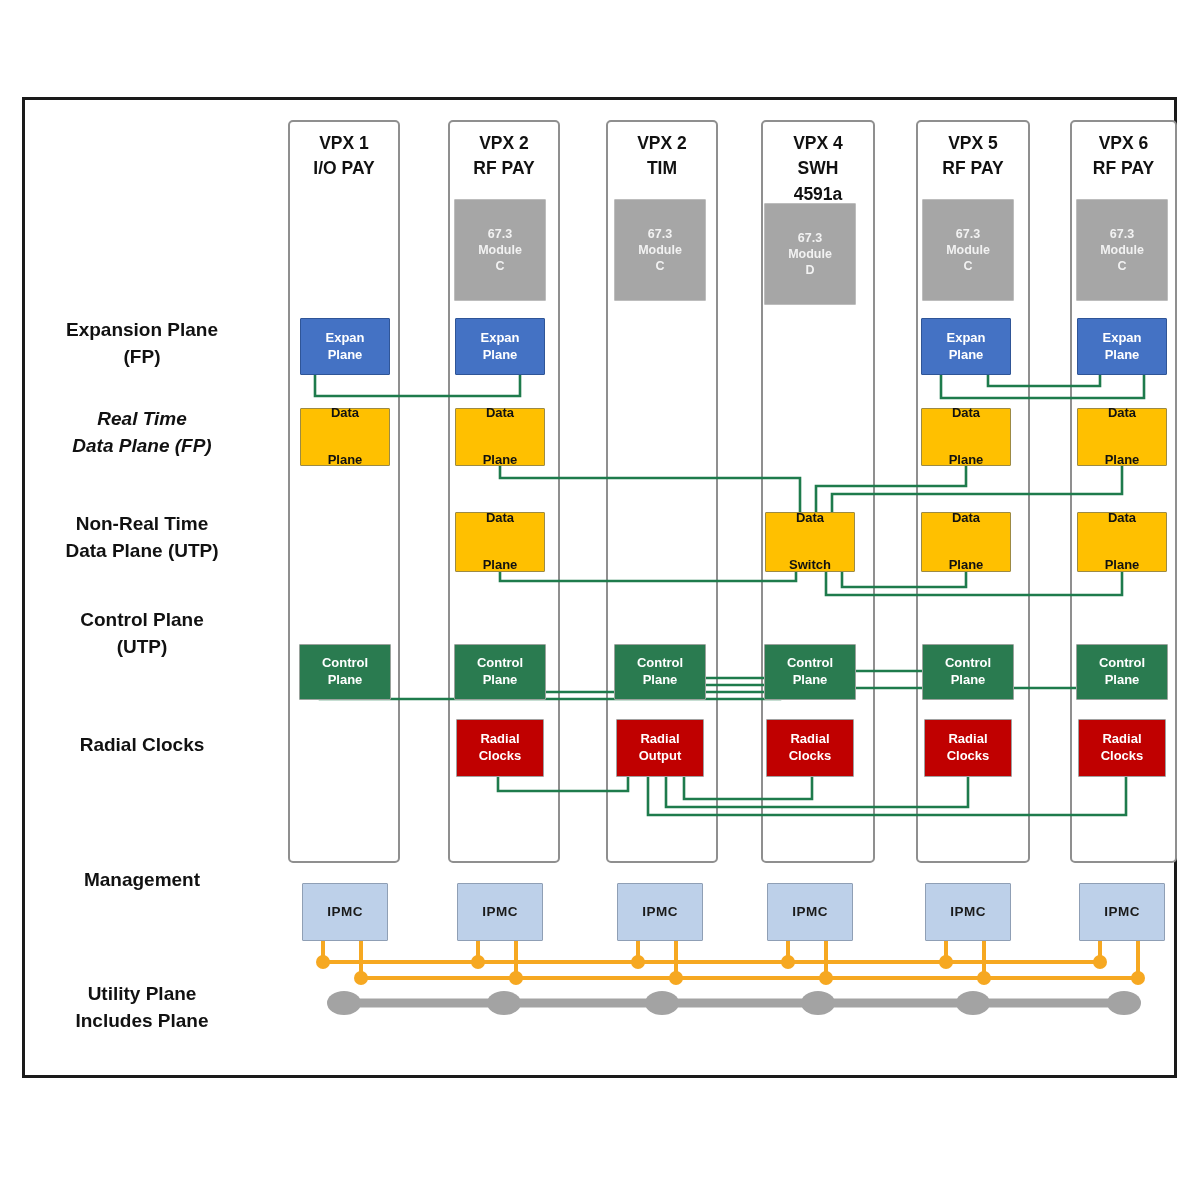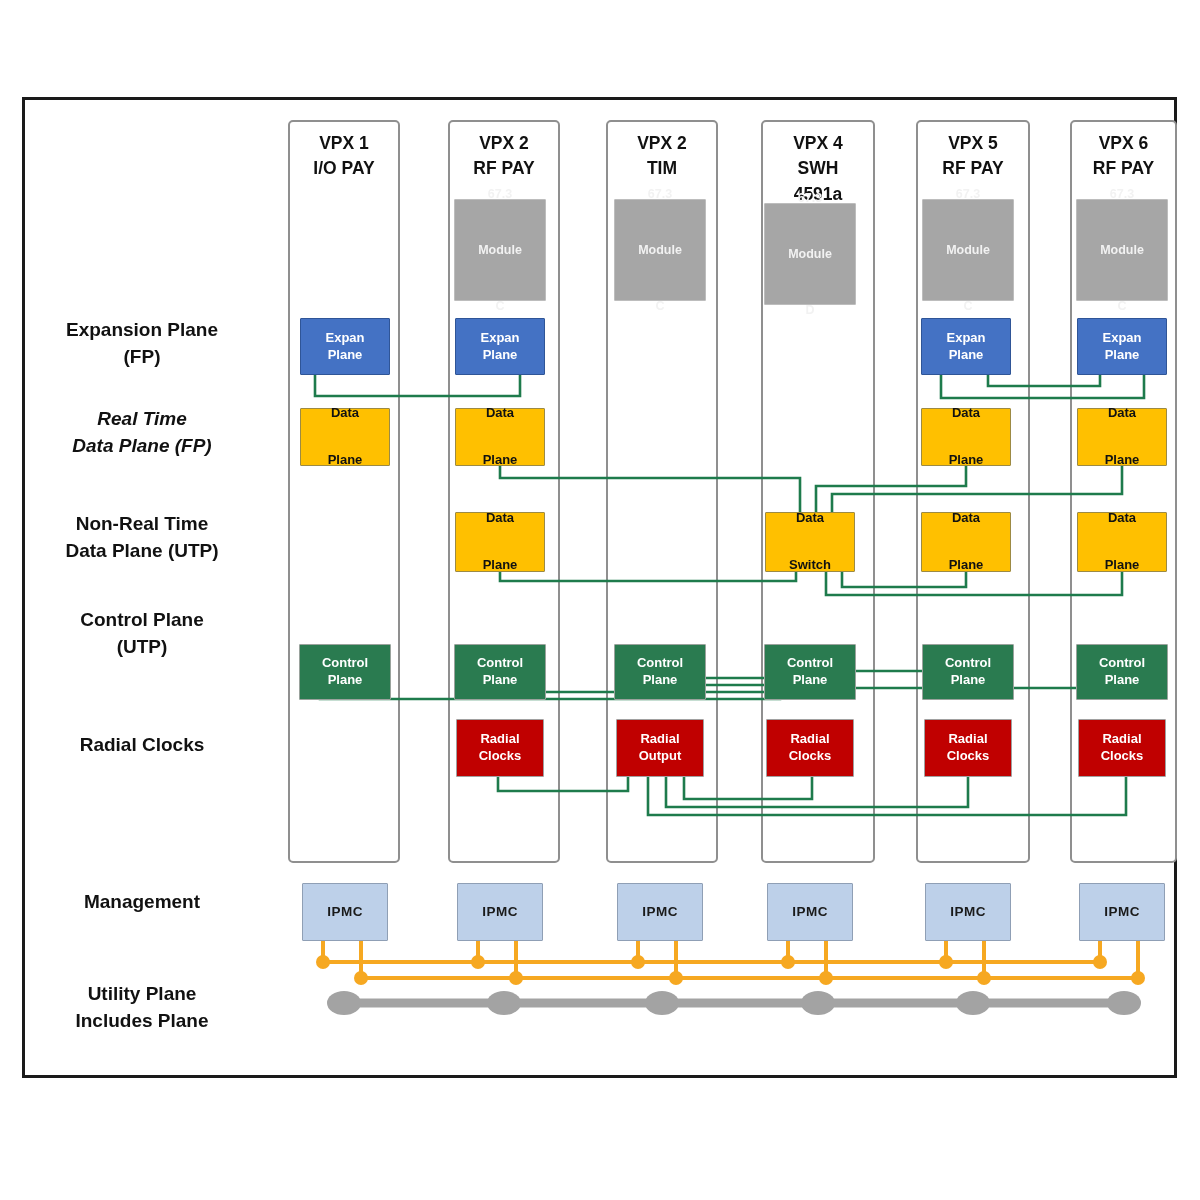--- a/index.html
+++ b/index.html
@@ -23,21 +23,21 @@
     font-weight:bold;font-size:19px;color:#111;line-height:1.42;
   }
   .llabel span{display:block;}
   .wires{position:absolute;left:0;top:0;z-index:2;pointer-events:none;}
   .box{
     position:absolute;z-index:3;display:flex;flex-direction:column;align-items:center;
     justify-content:center;text-align:center;font-weight:bold;font-size:13px;
     line-height:1.3;box-sizing:border-box;border-radius:1px;
   }
   .box span{display:block;}
-  .module{background:#a6a6a6;border:1px solid #bdbdbd;color:#f2f2f2;font-size:12.5px;gap:40px;}
+  .module{background:#a6a6a6;border:1px solid #bdbdbd;color:#f2f2f2;font-size:12.5px;}
   .expan{background:#4472c4;border:1px solid #2f5597;color:#ffffff;}
   .ydata{background:#ffc000;border:1px solid #9c8a44;color:#111111;gap:30px;}
   .cplane{background:#2a7b50;border:1px solid #9aa39d;color:#ffffff;margin-top:40px;}
   .radial{background:#c00000;border:1px solid #a0a0a0;color:#ffffff;}
   .ipmc{background:#bdd0e9;border:1px solid #8f9fb5;color:#1a1a1a;font-size:13.5px;letter-spacing:.5px;}
   .g-link{fill:none;stroke:#1e7b4c;stroke-width:2.6;}
   .o-link{fill:none;stroke:#f6a821;stroke-width:4;}
   .o-dot{fill:#f6a821;stroke:none;}
   .u-bar{fill:none;stroke:#a3a3a3;stroke-width:9;stroke-linecap:round;}
   .u-node{fill:#a3a3a3;stroke:none;}
@@ -62,21 +62,21 @@
     <span>Data Plane (UTP)</span>
   </div>
   <div class="llabel" style="top:607px;">
     <span>Control Plane</span>
     <span>(UTP)</span>
   </div>
   <div class="llabel" style="top:732px;">
     <span>Radial Clocks</span>
     <span></span>
   </div>
-  <div class="llabel" style="top:889px;">
+  <div class="llabel" style="top:867px;">
     <span>Management</span>
   </div>
   <div class="llabel" style="top:981px;">
     <span>Utility Plane</span>
     <span>Includes Plane</span>
   </div>
 
   <div class="slot" style="left:288px;width:112px;">
     <div class="slot-title">
       <span>VPX 1</span>

